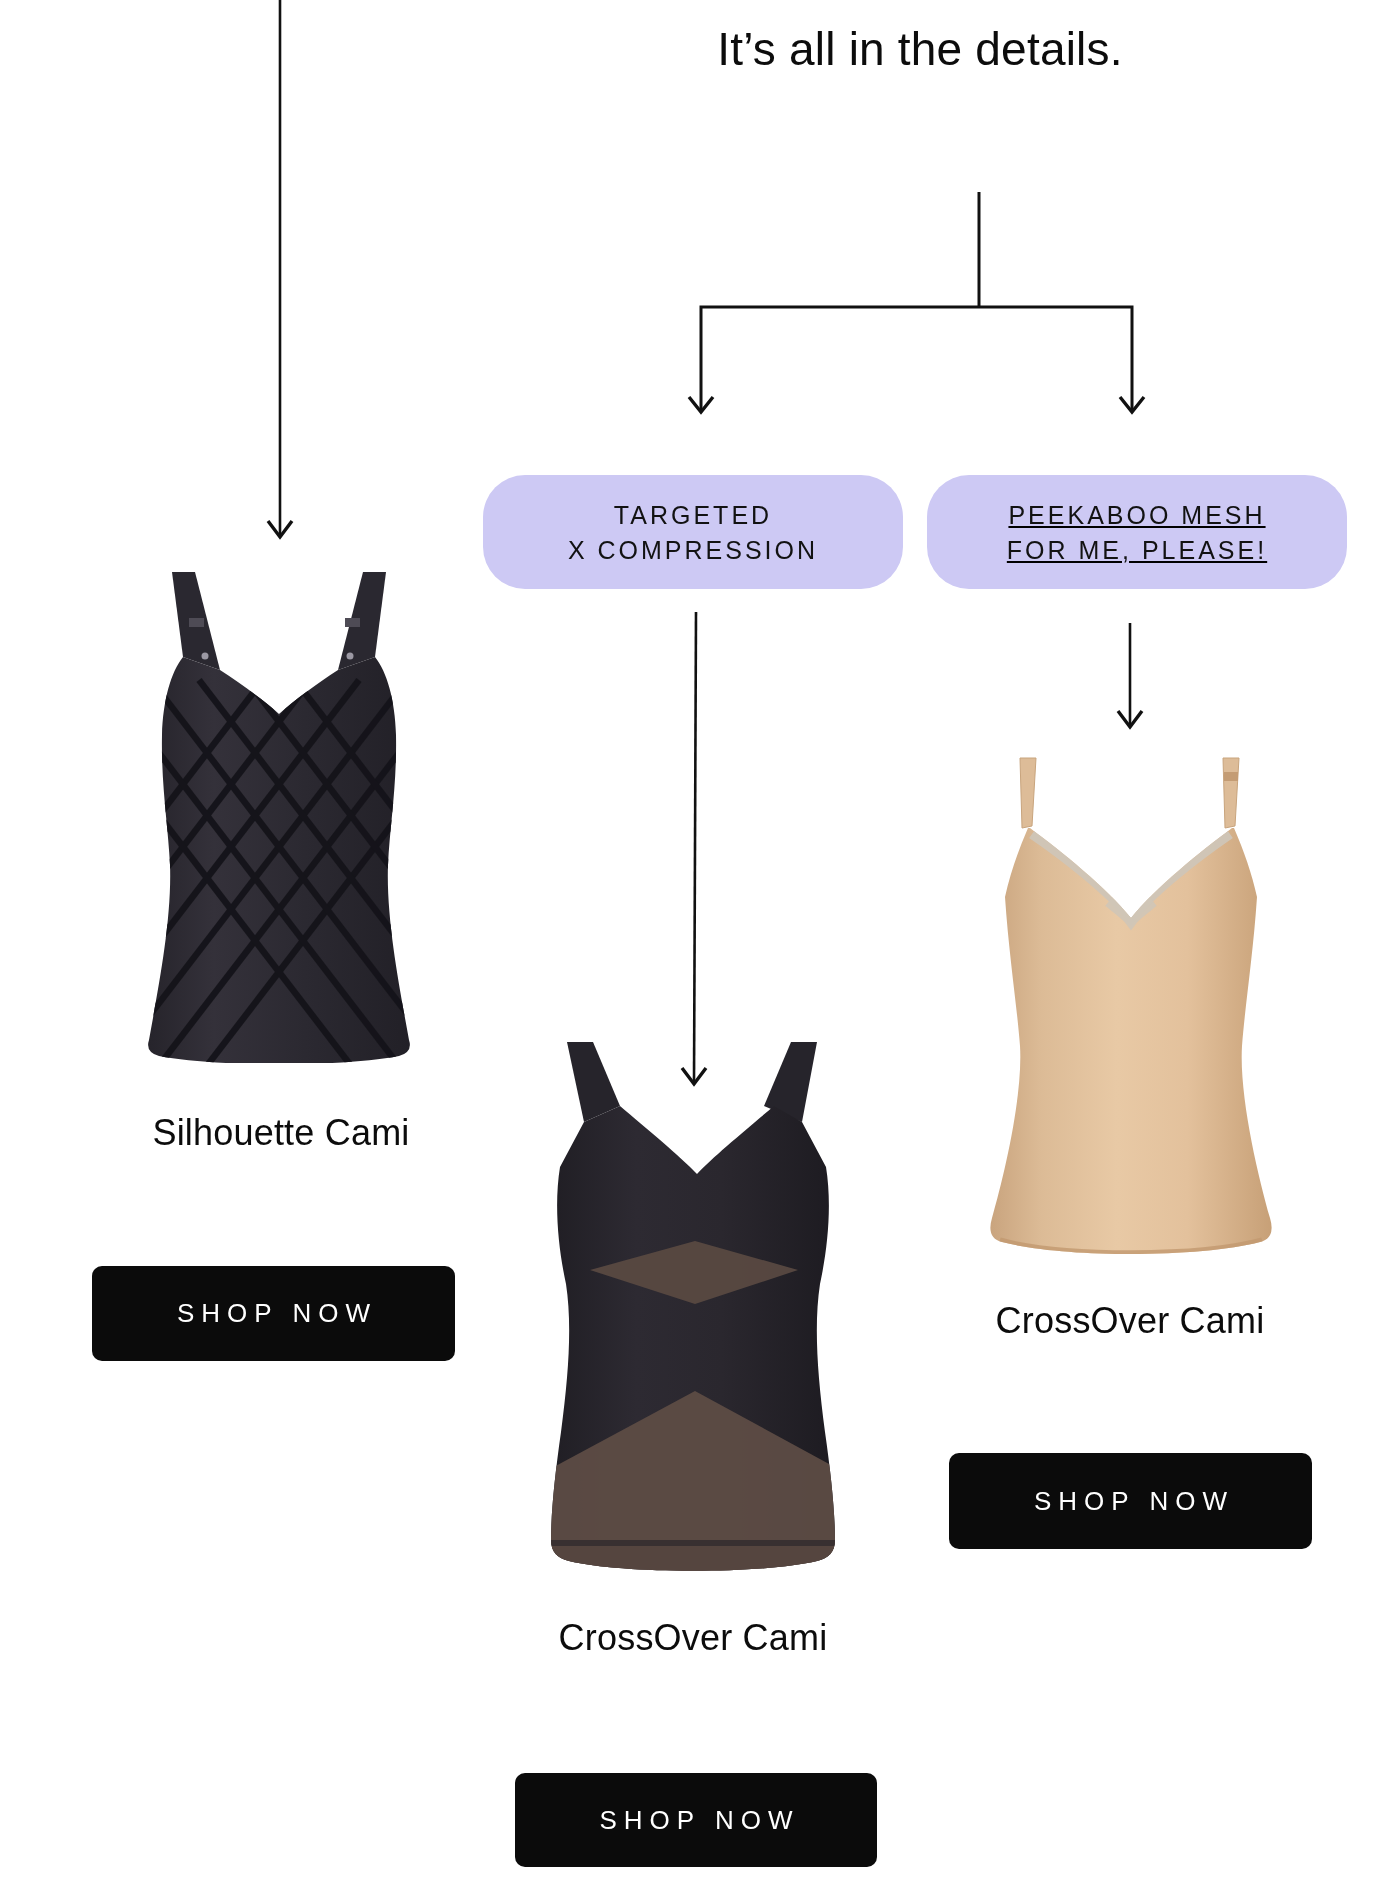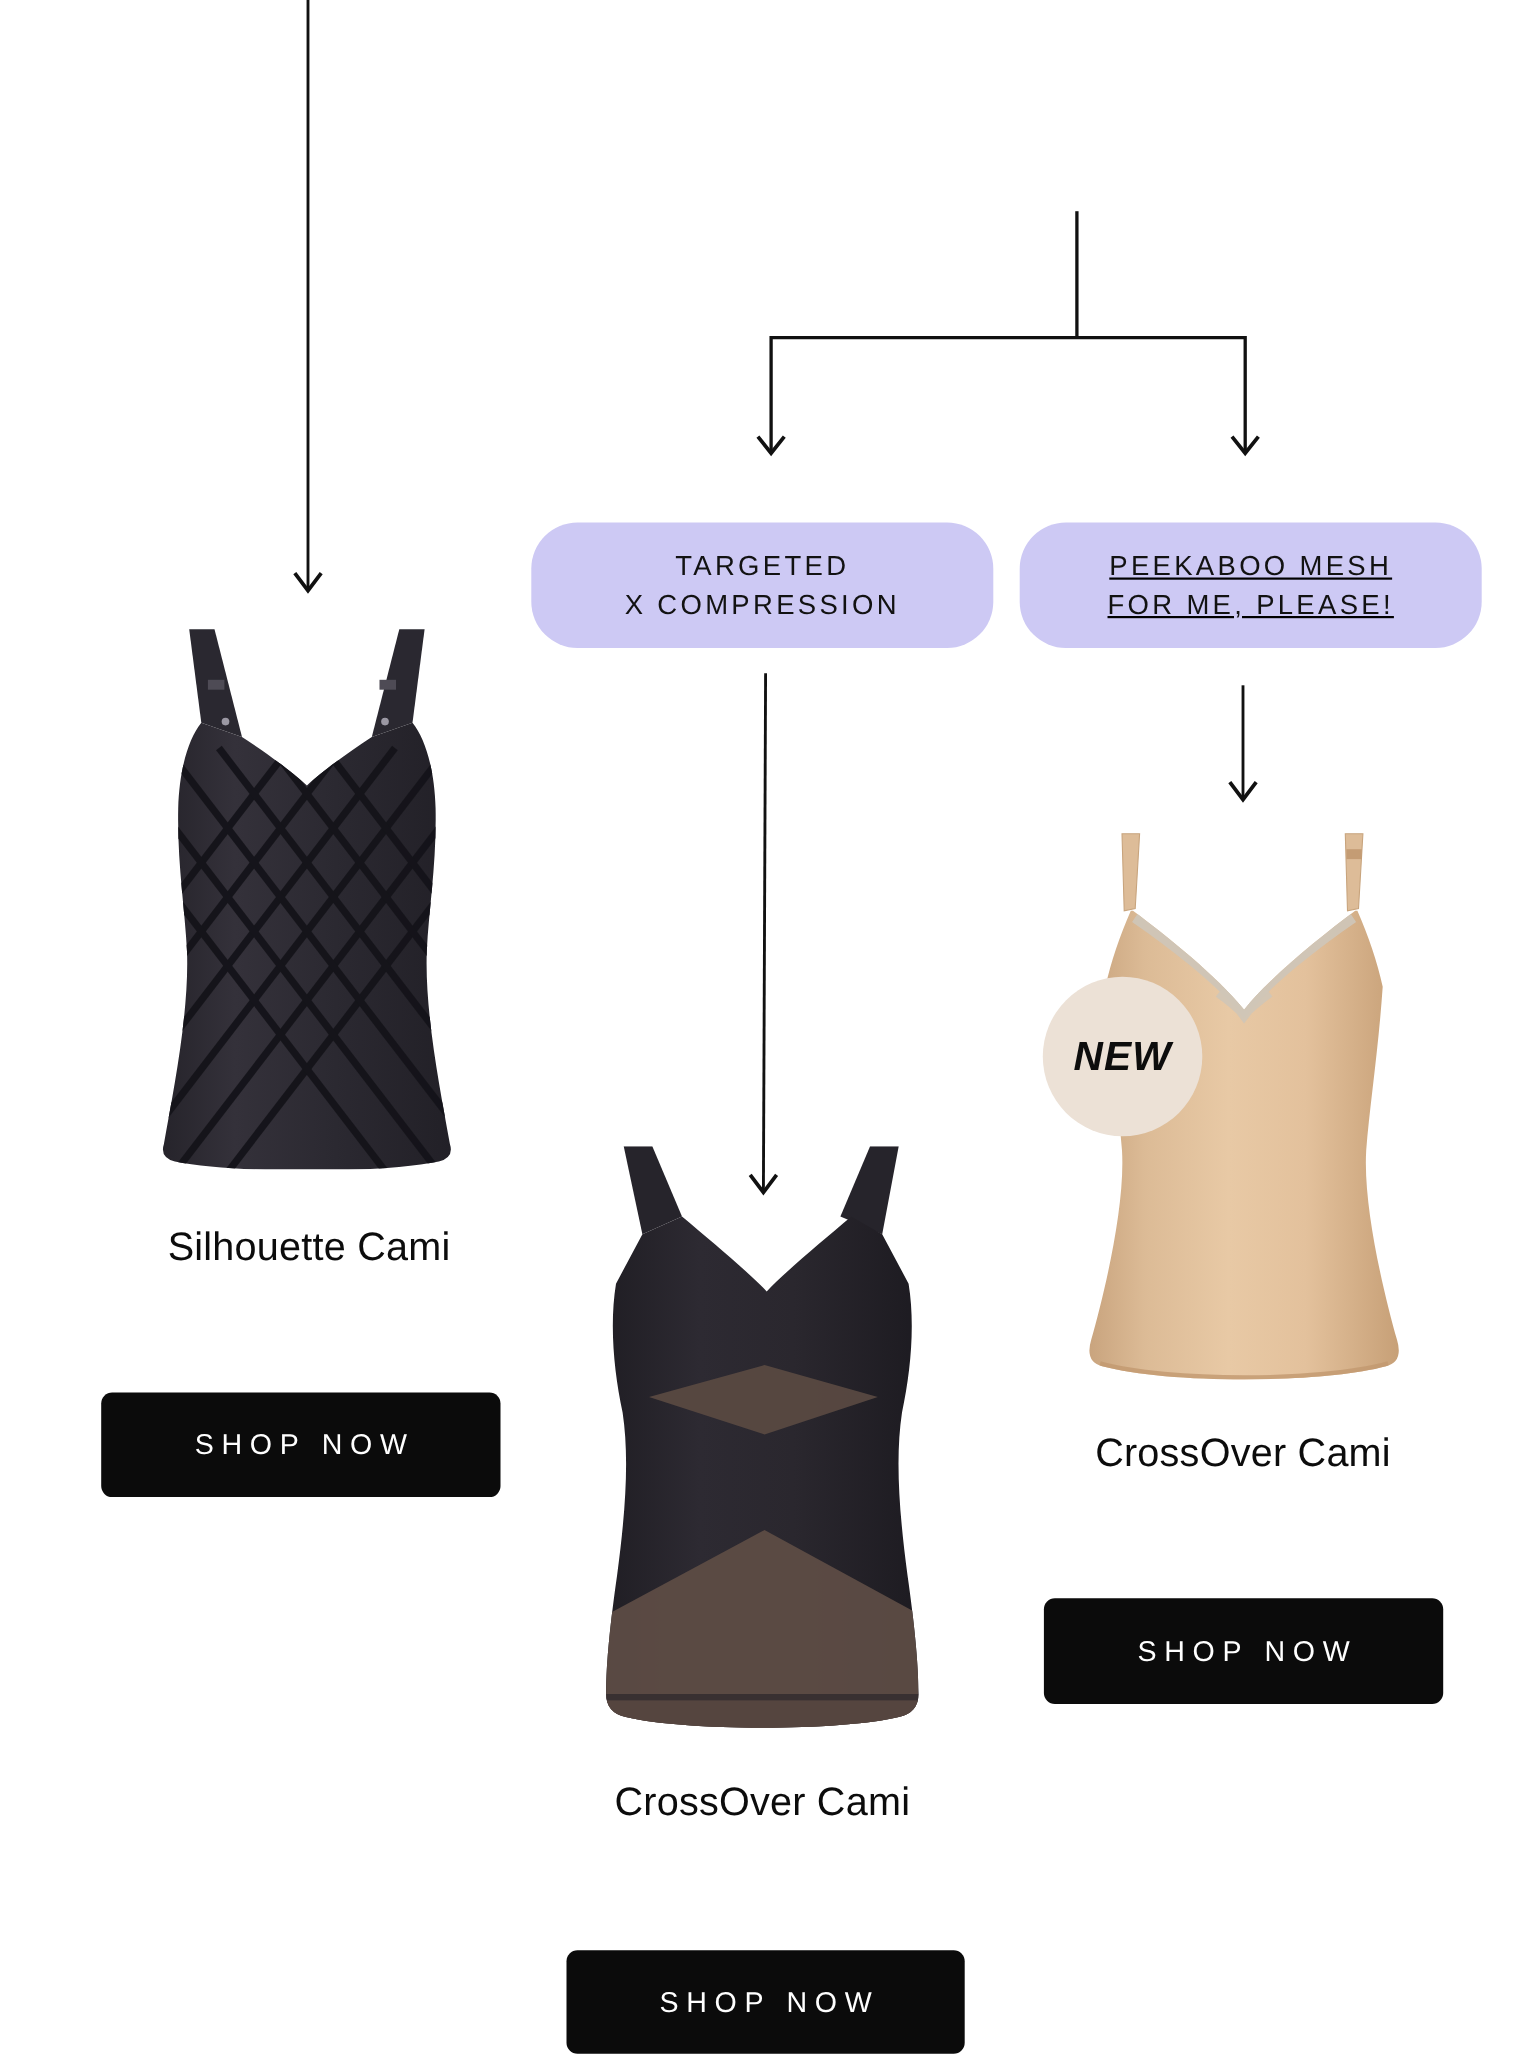--- a/index.html
+++ b/index.html
@@ -98,20 +98,21 @@
         <polyline points="682,1068 694,1084 706,1068" stroke-width="3.4"></polyline>
       </g>
       <g>
         <path d="M1130,623 V726" stroke-width="2.6"></path>
         <polyline points="1118,711 1130,727 1142,711" stroke-width="3.4"></polyline>
       </g>
     </g>
   </svg>
 
   <div class="title">
+    <div>It’s all in the details.</div>
   </div>
 
   <div class="pill pill-left">
     <span>TARGETED</span>
     <span>X COMPRESSION</span>
   </div>
   <div class="pill pill-right">
     <span>PEEKABOO MESH</span>
     <span>FOR ME, PLEASE!</span>
   </div>
@@ -207,23 +208,20 @@
     <path d="M66,72 C56,95 48,118 43,141 C47,200 55,250 58,290 C61,340 42,420 30,462 Q24,482 40,486 C100,502 238,502 298,486 Q314,482 308,462 C296,420 277,340 280,290 C283,250 291,200 295,141 C290,118 282,95 272,72 L270,72 C238,96 194,131 169,162 C144,131 100,96 68,72 Z" fill="url(#gCo)"></path>
 
     <g clip-path="url(#cCo)" fill="none" stroke="#cfc5b7">
       <path d="M70,78 C102,100 146,134 169,162 C192,134 236,100 268,78" stroke-width="10" opacity="0.95"></path>
       <path d="M148,144 C158,152 166,158 169,162 C172,158 180,152 190,144" stroke-width="15" opacity="0.9"></path>
     </g>
 
     <path clip-path="url(#cCo)" d="M38,484 C100,501 238,501 300,484" fill="none" stroke="#c2996f" stroke-width="5" opacity="0.8"></path>
   </svg>
 
-  <div class="badge">
-    <span>NEW</span>
-  </div>
 
   <div class="plabel plabel-sil">Silhouette Cami</div>
   <div class="plabel plabel-lw">CrossOver Cami</div>
   <div class="plabel plabel-co">CrossOver Cami</div>
 
   <a class="shop-btn btn-sil">
     <span>SHOP NOW</span>
   </a>
   <a class="shop-btn btn-lw">
     <span>SHOP NOW</span>

